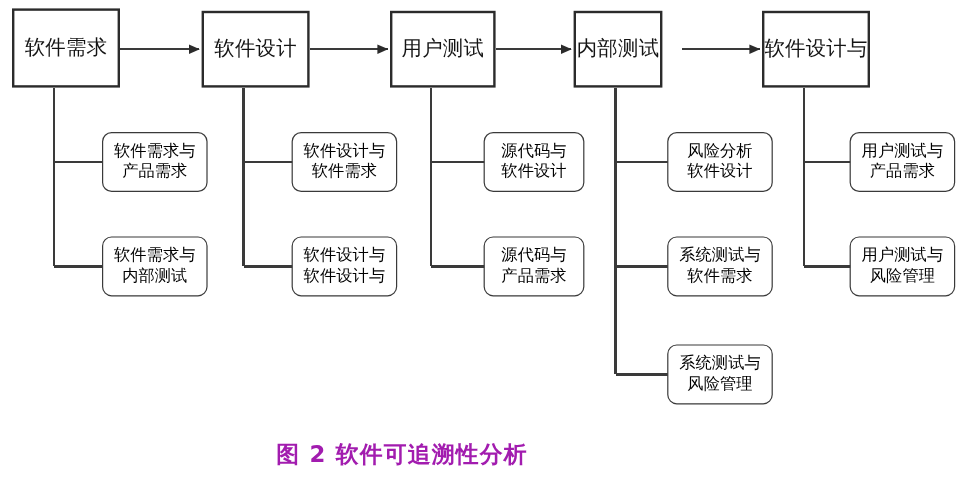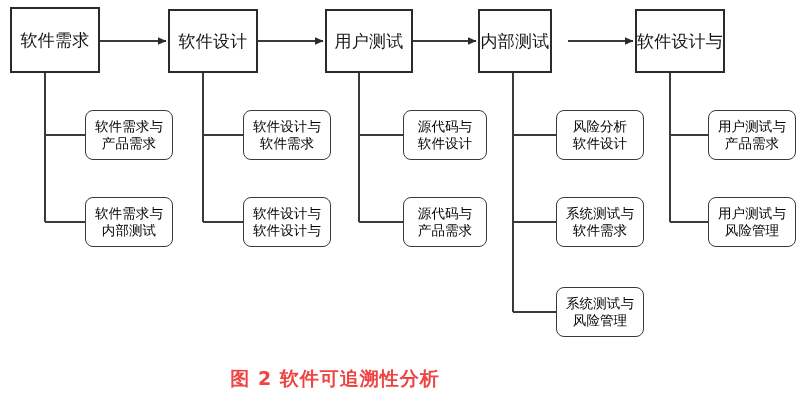--- a/index.html
+++ b/index.html
@@ -63,21 +63,21 @@
   .stage-box .txt-line { display: block; white-space: nowrap; }
   #figure-caption {
     position: absolute;
     left: 0;
     top: 366px;
     width: 670px;
     text-align: center;
     font-size: 19px;
     font-weight: bold;
     letter-spacing: 1px;
-    color: #ef4444;
+    color: #a21caf;
     font-family: "DejaVu Sans", "Liberation Sans", sans-serif;
   }
 </style>
 </head>
 <body>
 
 <div id="figure-root">
 
   <svg id="wire-layer" viewBox="0 0 803 405">
     <defs>

